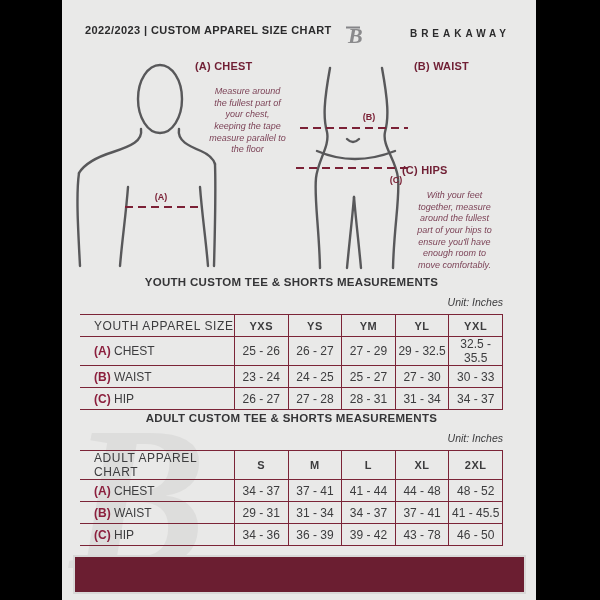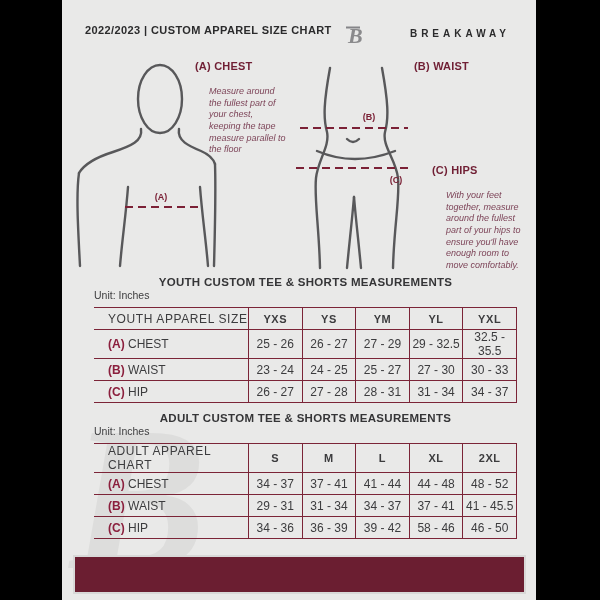--- a/index.html
+++ b/index.html
@@ -24,30 +24,30 @@
   
   .fig{overflow:visible;}
   .fig path,.fig ellipse{fill:none;stroke:#58585a;stroke-width:2.4;stroke-linecap:round;}
   .fig .dash{stroke:#7b2136;stroke-width:2.2;stroke-dasharray:8 5;}
   .fig text{font-family:"Liberation Sans",sans-serif;font-size:9px;font-weight:bold;fill:#7b2136;}
 
   
   .instr{width:105px;}
   .instr-a{left:133px;top:60px;}
   .instr-b{left:352px;top:60px;}
-  .instr-c{left:370px;top:164px;}
+  .instr-c{left:340px;top:164px;}
   .instr h3{margin:0 0 6px 0;font-size:11px;font-weight:bold;color:#701f34;letter-spacing:.2px;}
-  .instr p{margin:14px;font-size:9px;font-style:italic;color:#7d4458;line-height:1.3;}
-
-  
-  .tbl-section{left:32px;width:423px;}
+  .instr p{margin:14px;font-size:9px;font-style:italic;color:#7d4458;line-height:1.3;text-align:center;}
+
+  
+  .tbl-section{left:18px;width:423px;}
   .youth-section{top:276px;}
   .adult-section{top:412px;}
   .tbl-title{text-align:center;font-size:11.5px;font-weight:bold;color:#353537;letter-spacing:.3px;}
-  .tbl-unit{text-align:left;font-size:10.5px;color:#3c3c3e;margin-top:1px;}
+  .tbl-unit{text-align:right;font-size:10.5px;font-style:italic;color:#3c3c3e;margin-top:8px;}
   .size-table{border-collapse:collapse;width:423px;table-layout:fixed;margin-top:6px;}
   .size-table th,.size-table td{
     border:1.6px solid #7b2437;height:21px;padding:0;text-align:center;
     font-size:12px;color:#3c3c3e;font-weight:normal;background:transparent;
   }
   .size-table tr > *:first-child{
     width:140px;text-align:left;padding-left:14px;border-left:none;
   }
   .size-table thead th{letter-spacing:.6px;}
   .size-table thead th:not(:first-child){font-weight:bold;font-size:11px;}
@@ -192,21 +192,21 @@
               <td>31 - 34</td>
               <td>34 - 37</td>
               <td>37 - 41</td>
               <td>41 - 45.5</td>
             </tr>
             <tr>
               <td><span class="row-prefix">(C)</span> HIP</td>
               <td>34 - 36</td>
               <td>36 - 39</td>
               <td>39 - 42</td>
-              <td>58 - 46</td>
+              <td>43 - 78</td>
               <td>46 - 50</td>
             </tr>
           </tbody>
         </table>
       </div>
   </div>
 
   <div class="footer-bar"></div>
 
 </div>

